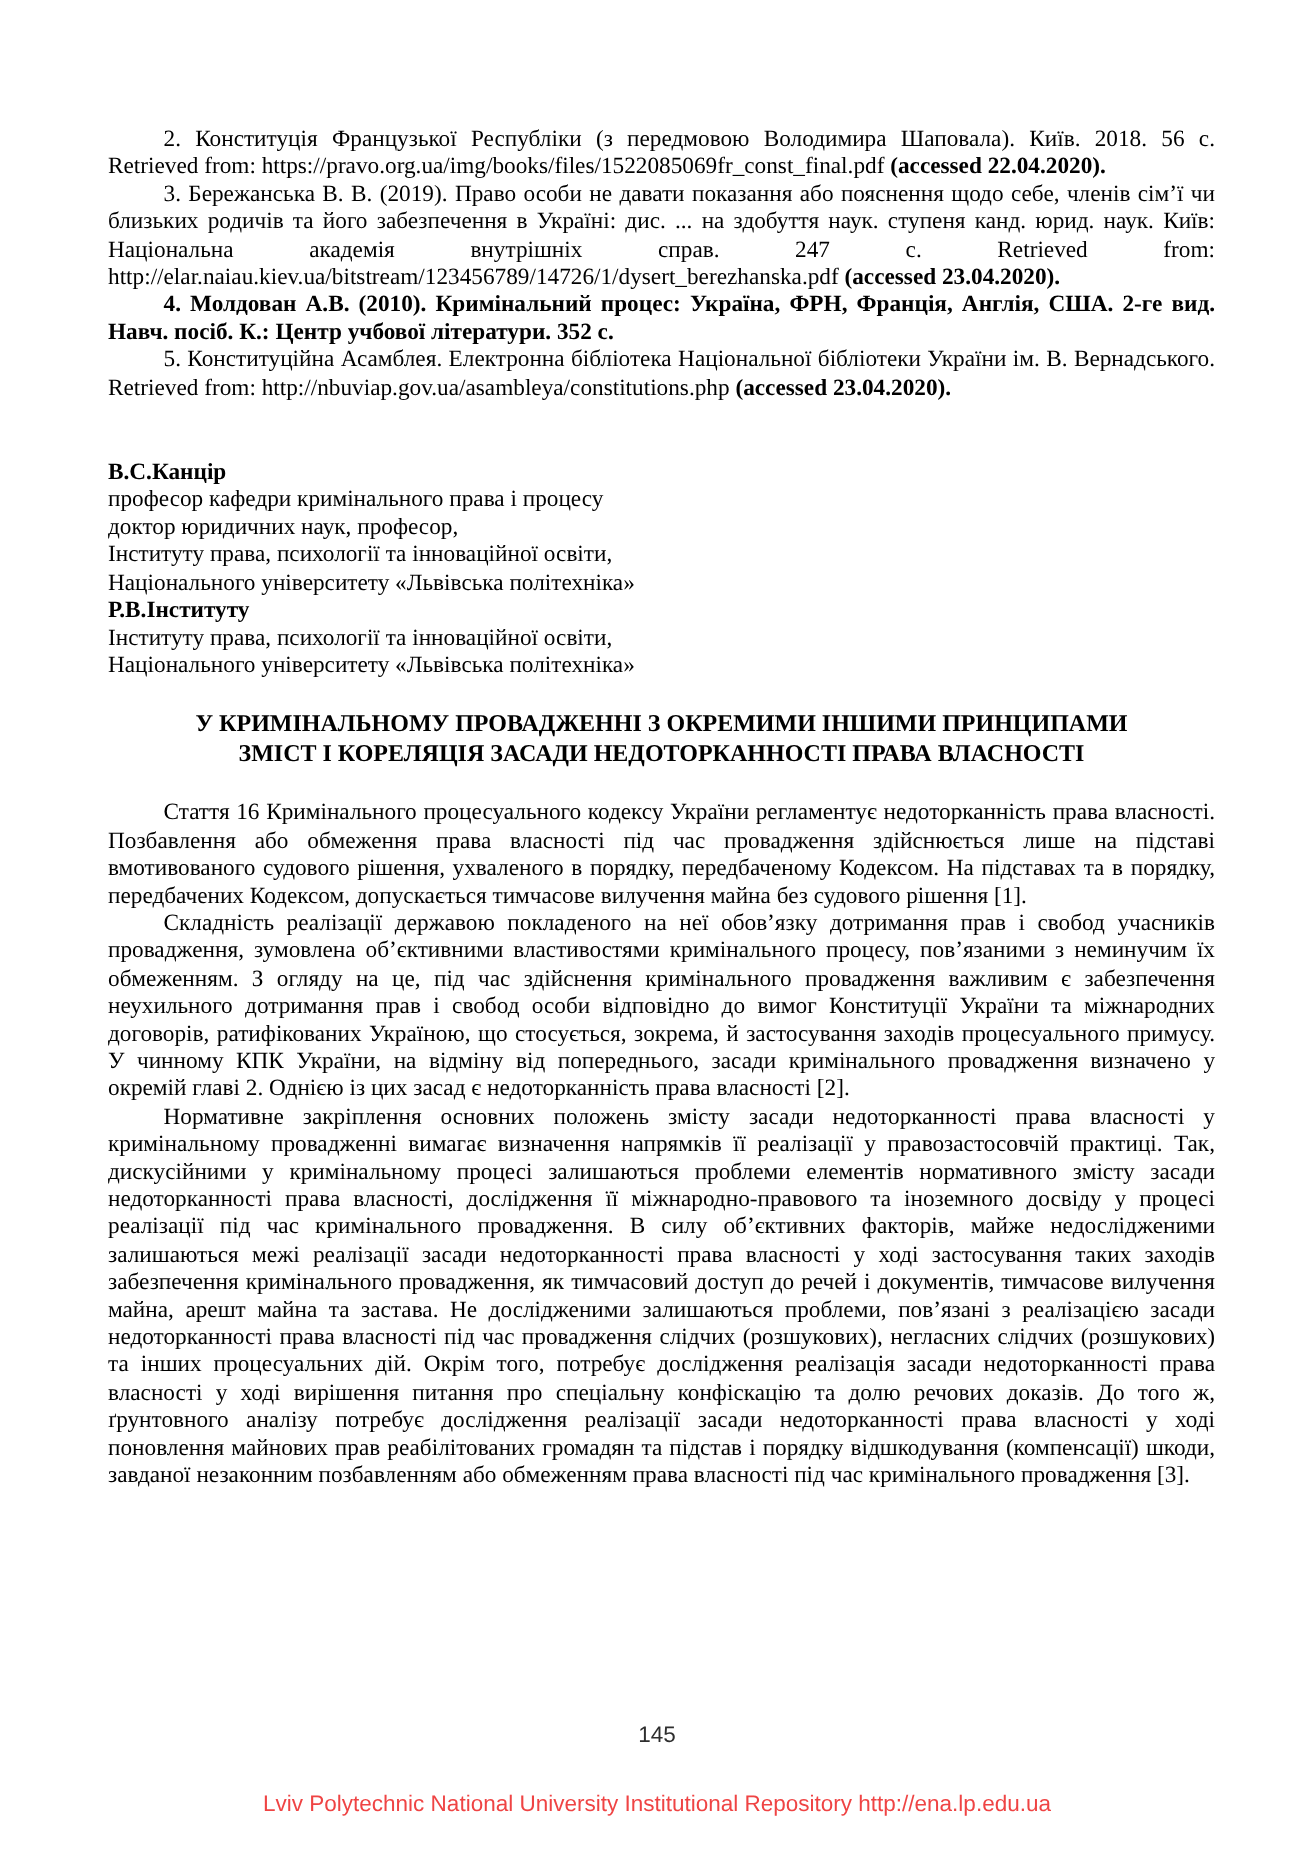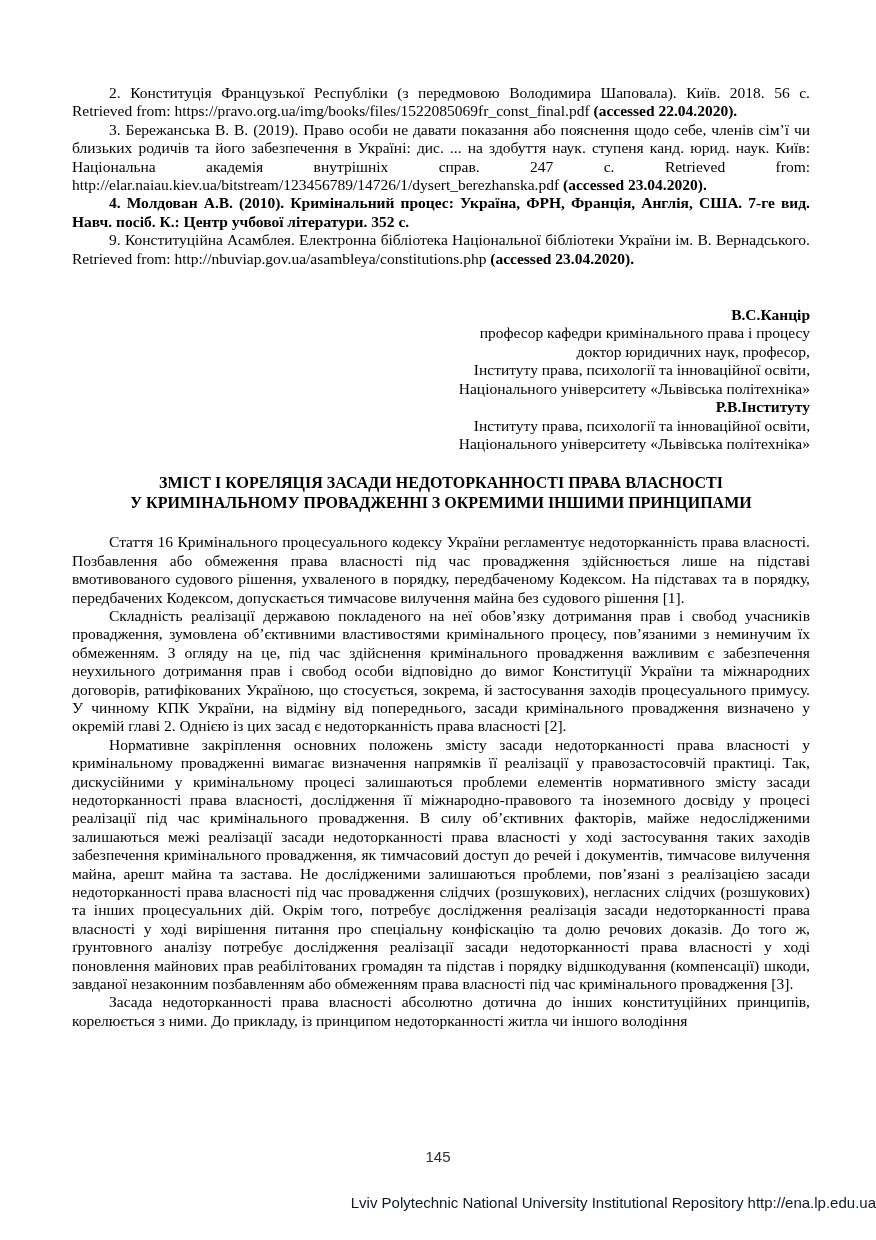--- a/index.html
+++ b/index.html
@@ -26,21 +26,20 @@
     margin: 0;
     font-size: 15.5px;
     line-height: 18.4px;
     text-align: justify;
     text-indent: 37px;
     overflow-wrap: break-word;
   }
   .bold { font-weight: bold; }
   .authors {
     margin-top: 38px;
-    text-align: right;
     font-size: 15.5px;
     line-height: 18.4px;
   }
   .authors p { margin: 0; }
   .author-name { font-weight: bold; }
   .title {
     margin: 20px 0 20px 0;
     text-align: center;
     font-size: 16px;
     font-weight: bold;
@@ -56,58 +55,57 @@
     text-align: center;
     font-family: "Liberation Sans", sans-serif;
     font-size: 15px;
     color: #2e2e2e;
   }
   .footer-note {
     position: absolute;
     top: 1194px;
     left: 0;
     width: 100%;
-    text-align: right;
+    text-align: center;
     font-family: "Liberation Sans", sans-serif;
     font-size: 15px;
-    color: #0f172a;
+    color: #ef4444;
   }
 </style>
 </head>
 <body>
 
 <div class="page">
   <div class="content">
 
     <p class="ref"><span>2. Конституція Французької Республіки (з передмовою Володимира Шаповала). Київ. 2018. 56 с. Retrieved from: https://pravo.org.ua/img/books/files/1522085069fr_const_final.pdf </span><span class="bold">(accessed 22.04.2020).</span></p>
 
     <p class="ref"><span>3. Бережанська В. В. (2019). Право особи не давати показання або пояснення щодо себе, членів сім’ї чи близьких родичів та його забезпечення в Україні: дис. ... на здобуття наук. ступеня канд. юрид. наук. Київ: Національна академія внутрішніх справ. 247 с. Retrieved from: http://elar.naiau.kiev.ua/bitstream/123456789/14726/1/dysert_berezhanska.pdf </span><span class="bold">(accessed 23.04.2020).</span></p>
 
-    <p class="ref"><span></span><span class="bold">4. Молдован А.В. (2010). Кримінальний процес: Україна, ФРН, Франція, Англія, США. 7-ге вид. Навч. посіб. К.: Центр учбової літератури. 352 с.</span></p>
+    <p class="ref"><span></span><span class="bold">4. Молдован А.В. (2010). Кримінальний процес: Україна, ФРН, Франція, Англія, США. 2-ге вид. Навч. посіб. К.: Центр учбової літератури. 352 с.</span></p>
 
-    <p class="ref"><span>9. Конституційна Асамблея. Електронна бібліотека Національної бібліотеки України ім. В. Вернадського. Retrieved from: http://nbuviap.gov.ua/asambleya/constitutions.php </span><span class="bold">(accessed 23.04.2020).</span></p>
+    <p class="ref"><span>5. Конституційна Асамблея. Електронна бібліотека Національної бібліотеки України ім. В. Вернадського. Retrieved from: http://nbuviap.gov.ua/asambleya/constitutions.php </span><span class="bold">(accessed 23.04.2020).</span></p>
 
     <div class="authors">
       <p class="author-name">В.С.Канцір</p>
       <p>професор кафедри кримінального права і процесу</p>
       <p>доктор юридичних наук, професор,</p>
       <p>Інституту права, психології та інноваційної освіти,</p>
       <p>Національного університету «Львівська політехніка»</p>
       <p class="author-name">Р.В.Інституту</p>
       <p>Інституту права, психології та інноваційної освіти,</p>
       <p>Національного університету «Львівська політехніка»</p>
     </div>
 
     <h1 class="title">
+      <span>У КРИМІНАЛЬНОМУ ПРОВАДЖЕННІ З ОКРЕМИМИ ІНШИМИ ПРИНЦИПАМИ</span>
       <span>ЗМІСТ І КОРЕЛЯЦІЯ ЗАСАДИ НЕДОТОРКАННОСТІ ПРАВА ВЛАСНОСТІ</span>
-      <span>У КРИМІНАЛЬНОМУ ПРОВАДЖЕННІ З ОКРЕМИМИ ІНШИМИ ПРИНЦИПАМИ</span>
     </h1>
 
     <p class="para lead-bold">Стаття 16 Кримінального процесуального кодексу України регламентує недоторканність права власності. Позбавлення або обмеження права власності під час провадження здійснюється лише на підставі вмотивованого судового рішення, ухваленого в порядку, передбаченому Кодексом. На підставах та в порядку, передбачених Кодексом, допускається тимчасове вилучення майна без судового рішення [1].</p>
     <p class="para">Складність реалізації державою покладеного на неї обов’язку дотримання прав і свобод учасників провадження, зумовлена об’єктивними властивостями кримінального процесу, пов’язаними з неминучим їх обмеженням. З огляду на це, під час здійснення кримінального провадження важливим є забезпечення неухильного дотримання прав і свобод особи відповідно до вимог Конституції України та міжнародних договорів, ратифікованих Україною, що стосується, зокрема, й застосування заходів процесуального примусу. У чинному КПК України, на відміну від попереднього, засади кримінального провадження визначено у окремій главі 2. Однією із цих засад є недоторканність права власності [2].</p>
     <p class="para">Нормативне закріплення основних положень змісту засади недоторканності права власності у кримінальному провадженні вимагає визначення напрямків її реалізації у правозастосовчій практиці. Так, дискусійними у кримінальному процесі залишаються проблеми елементів нормативного змісту засади недоторканності права власності, дослідження її міжнародно-правового та іноземного досвіду у процесі реалізації під час кримінального провадження. В силу об’єктивних факторів, майже недослідженими залишаються межі реалізації засади недоторканності права власності у ході застосування таких заходів забезпечення кримінального провадження, як тимчасовий доступ до речей і документів, тимчасове вилучення майна, арешт майна та застава. Не дослідженими залишаються проблеми, пов’язані з реалізацією засади недоторканності права власності під час провадження слідчих (розшукових), негласних слідчих (розшукових) та інших процесуальних дій. Окрім того, потребує дослідження реалізація засади недоторканності права власності у ході вирішення питання про спеціальну конфіскацію та долю речових доказів. До того ж, ґрунтовного аналізу потребує дослідження реалізації засади недоторканності права власності у ході поновлення майнових прав реабілітованих громадян та підстав і порядку відшкодування (компенсації) шкоди, завданої незаконним позбавленням або обмеженням права власності під час кримінального провадження [3].</p>
-    <p class="para">Засада недоторканності права власності абсолютно дотична до інших конституційних принципів, корелюється з ними. До прикладу, із принципом недоторканності житла чи іншого володіння</p>
 
   </div>
 
   <div class="page-number">145</div>
   <div class="footer-note">Lviv Polytechnic National University Institutional Repository http://ena.lp.edu.ua</div>
 </div>
 
 </body></html>

